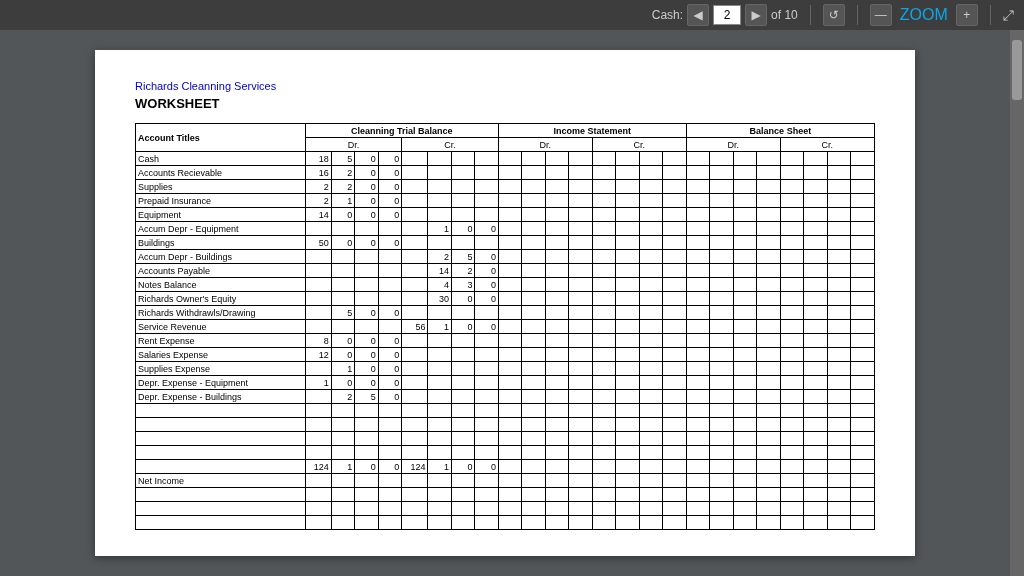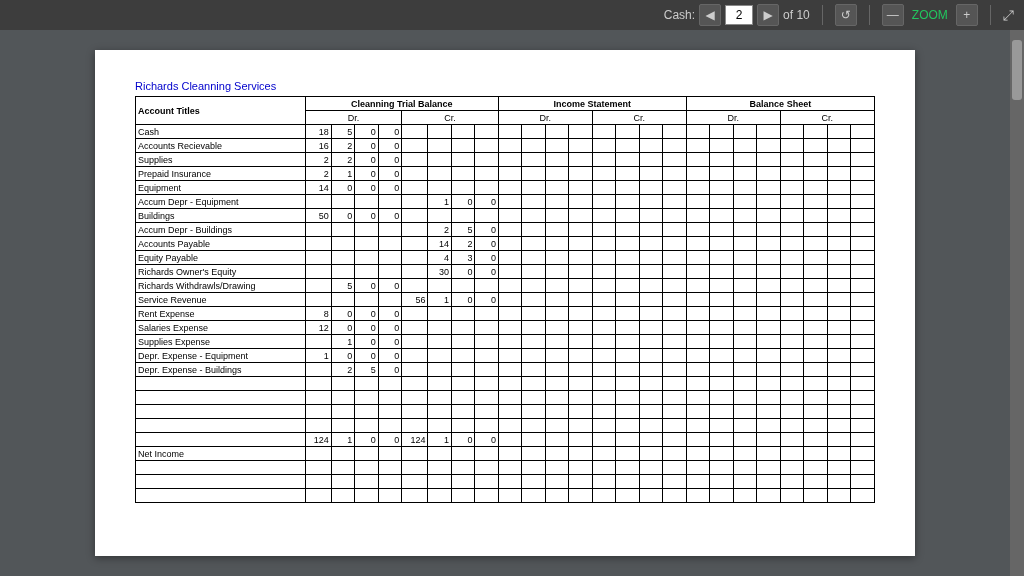--- a/index.html
+++ b/index.html
@@ -45,22 +45,22 @@
       text-align: center;
       font-size: 12px;
     }
     .toolbar-divider {
       width: 1px;
       height: 20px;
       background: #666;
       margin: 0 4px;
     }
     .zoom-label {
-      color: #22c55e;
-      font-size: 12px;
+      color: #0ea5e9;
+      font-size: 16px;
     }
     .expand-btn {
       background: none;
       border: none;
       color: #ccc;
       font-size: 14px;
       cursor: pointer;
     }
 
     
@@ -164,20 +164,21 @@
   <span class="zoom-label">ZOOM</span>
   <div class="toolbar-btn">+</div>
   <div class="toolbar-divider"></div>
   <button class="expand-btn">⤢</button>
 </div>
 
 <div id="content-area">
   <div id="page-area">
     <div id="doc-page">
       <div class="company-name blue-text">Richards Cleanning Services</div>
+      <div class="worksheet-title">WORKSHEET</div>
 
       <table class="ws-table">
         <thead>
           <tr class="main-header-row">
             <th rowspan="2" class="account-col">Account Titles</th>
             <th colspan="8">Cleanning Trial Balance</th>
             <th colspan="8">Income Statement</th>
             <th colspan="8">Balance Sheet</th>
           </tr>
           <tr class="sub-header">
@@ -433,21 +434,21 @@
               <td class="num-col" style=""></td>
               <td class="num-col" style=""></td>
               <td class="num-col" style=""></td>
               <td class="num-col" style=""></td>
               <td class="num-col" style=""></td>
               <td class="num-col" style=""></td>
               <td class="num-col" style=""></td>
               <td class="num-col" style=""></td>
             </tr>
             <tr>
-              <td class="account-col">Equity Payable</td>
+              <td class="account-col">Notes Balance</td>
               <td class="num-col" style=""></td>
               <td class="num-col" style=""></td>
               <td class="num-col" style=""></td>
               <td class="num-col" style=""></td>
               <td class="num-col" style=""></td>
               <td class="num-col" style="">4</td>
               <td class="num-col" style="">3</td>
               <td class="num-col" style="">0</td>
               <td class="num-col" style=""></td>
               <td class="num-col" style=""></td>

